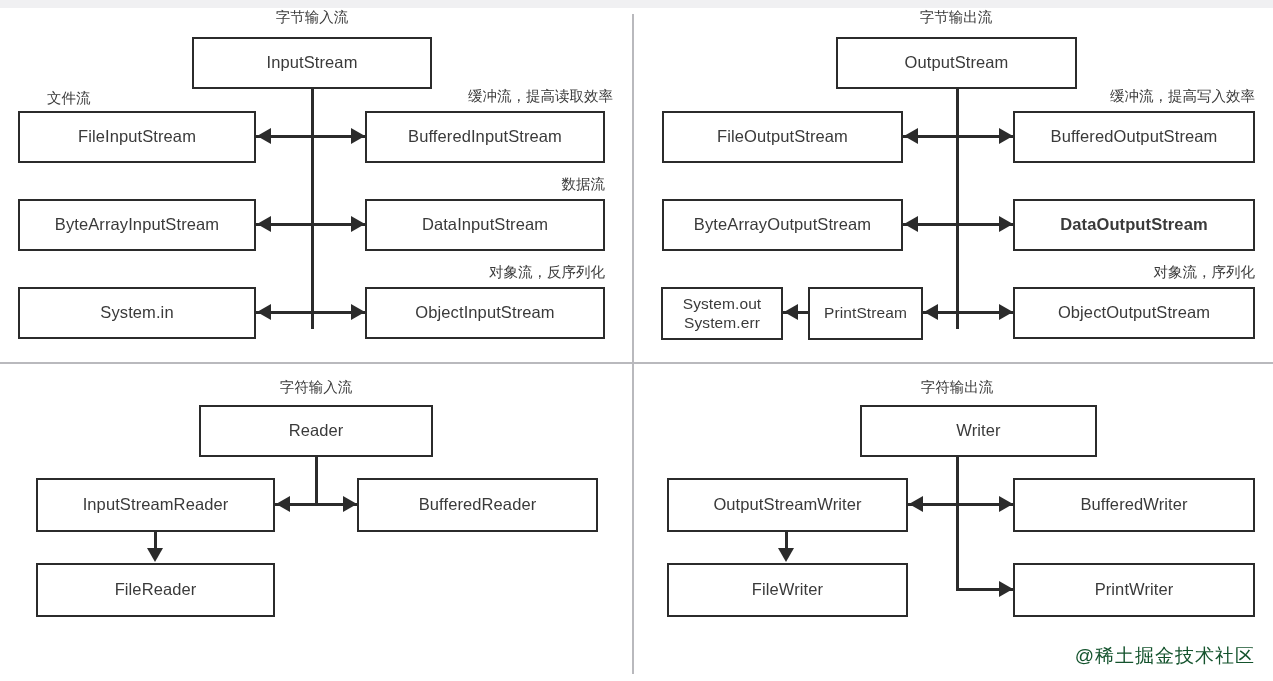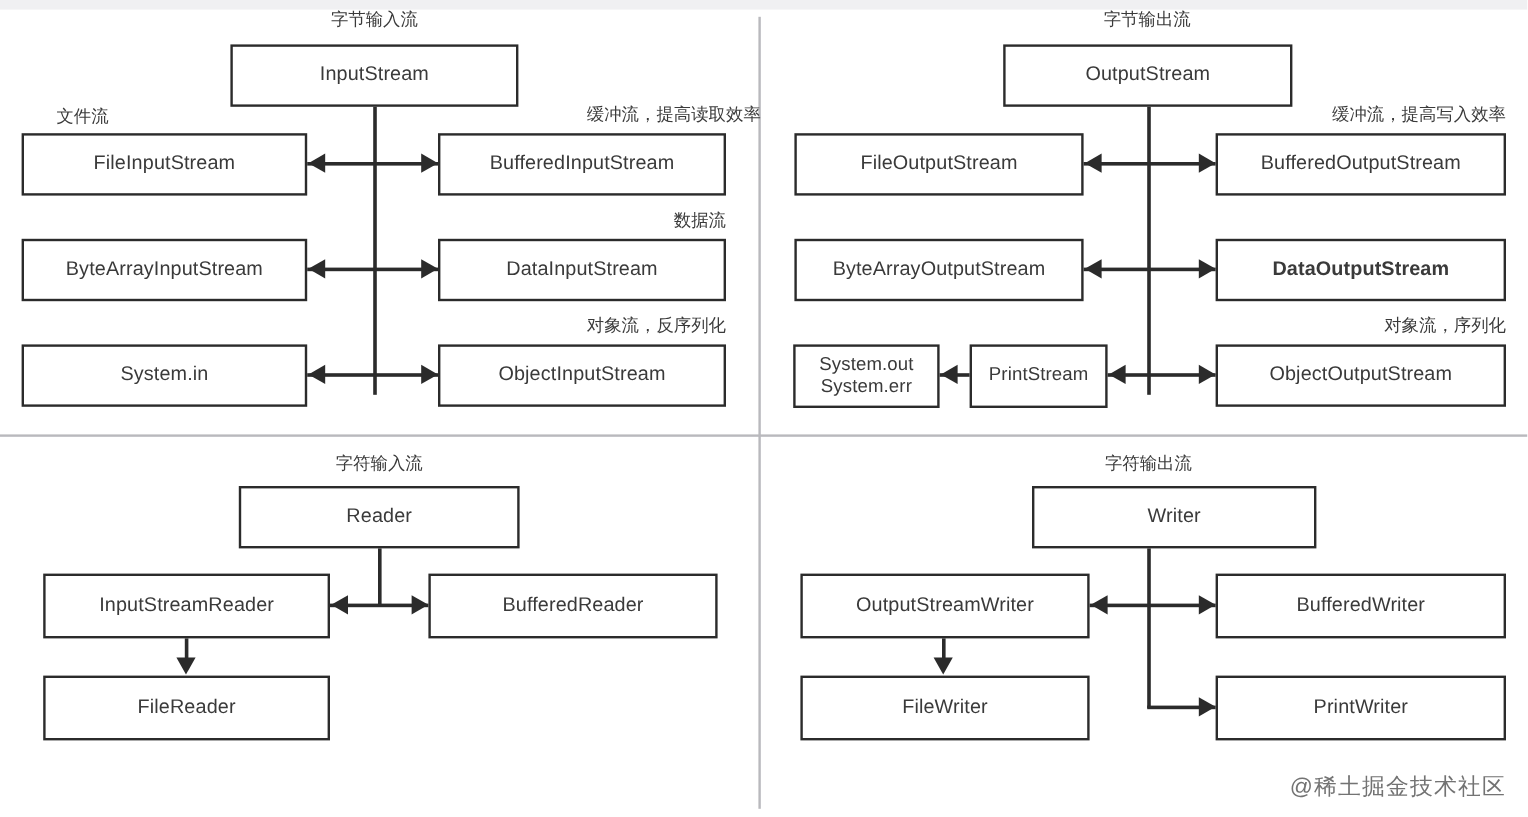--- a/index.html
+++ b/index.html
@@ -99,21 +99,21 @@
   .arrow-d {
     border-left: 8px solid transparent;
     border-right: 8px solid transparent;
     border-top: 14px solid #2b2b2b;
   }
   
   .watermark {
     position: absolute;
     right: 18px;
     bottom: 12px;
-    color: #737373;
+    color: #14532d;
     font-size: 19px;
     white-space: nowrap;
     letter-spacing: 1px;
   }
 </style>
 </head>
 <body>
 
 <div id="canvas">
 
@@ -121,21 +121,21 @@
   <div class="divider-v"></div>
   <div class="divider-h"></div>
 
   <div class="caption center" style="left:312px; top:10px;">字节输入流</div>
 
   <div class="node" style="left:192px; top:37px; width:240px; height:52px;">InputStream</div>
 
   <div class="line-v" style="left:311px; top:89px; height:240px;"></div>
 
   <div class="caption" style="left:47px; top:91px;">文件流</div>
-  <div class="caption right" style="left:634px; top:89px;">缓冲流，提高读取效率</div>
+  <div class="caption right" style="left:613px; top:89px;">缓冲流，提高读取效率</div>
 
   <div class="node" style="left:18px; top:111px; width:238px; height:52px;">FileInputStream</div>
   <div class="node" style="left:365px; top:111px; width:240px; height:52px;">BufferedInputStream</div>
   <div class="line-h" style="left:256px; top:135px; width:109px;"></div>
   <div class="arrow-l" style="left:257px; top:128px;"></div>
   <div class="arrow-r" style="left:351px; top:128px;"></div>
 
   <div class="caption right" style="left:605px; top:177px;">数据流</div>
 
   <div class="node" style="left:18px; top:199px; width:238px; height:52px;">ByteArrayInputStream</div>

